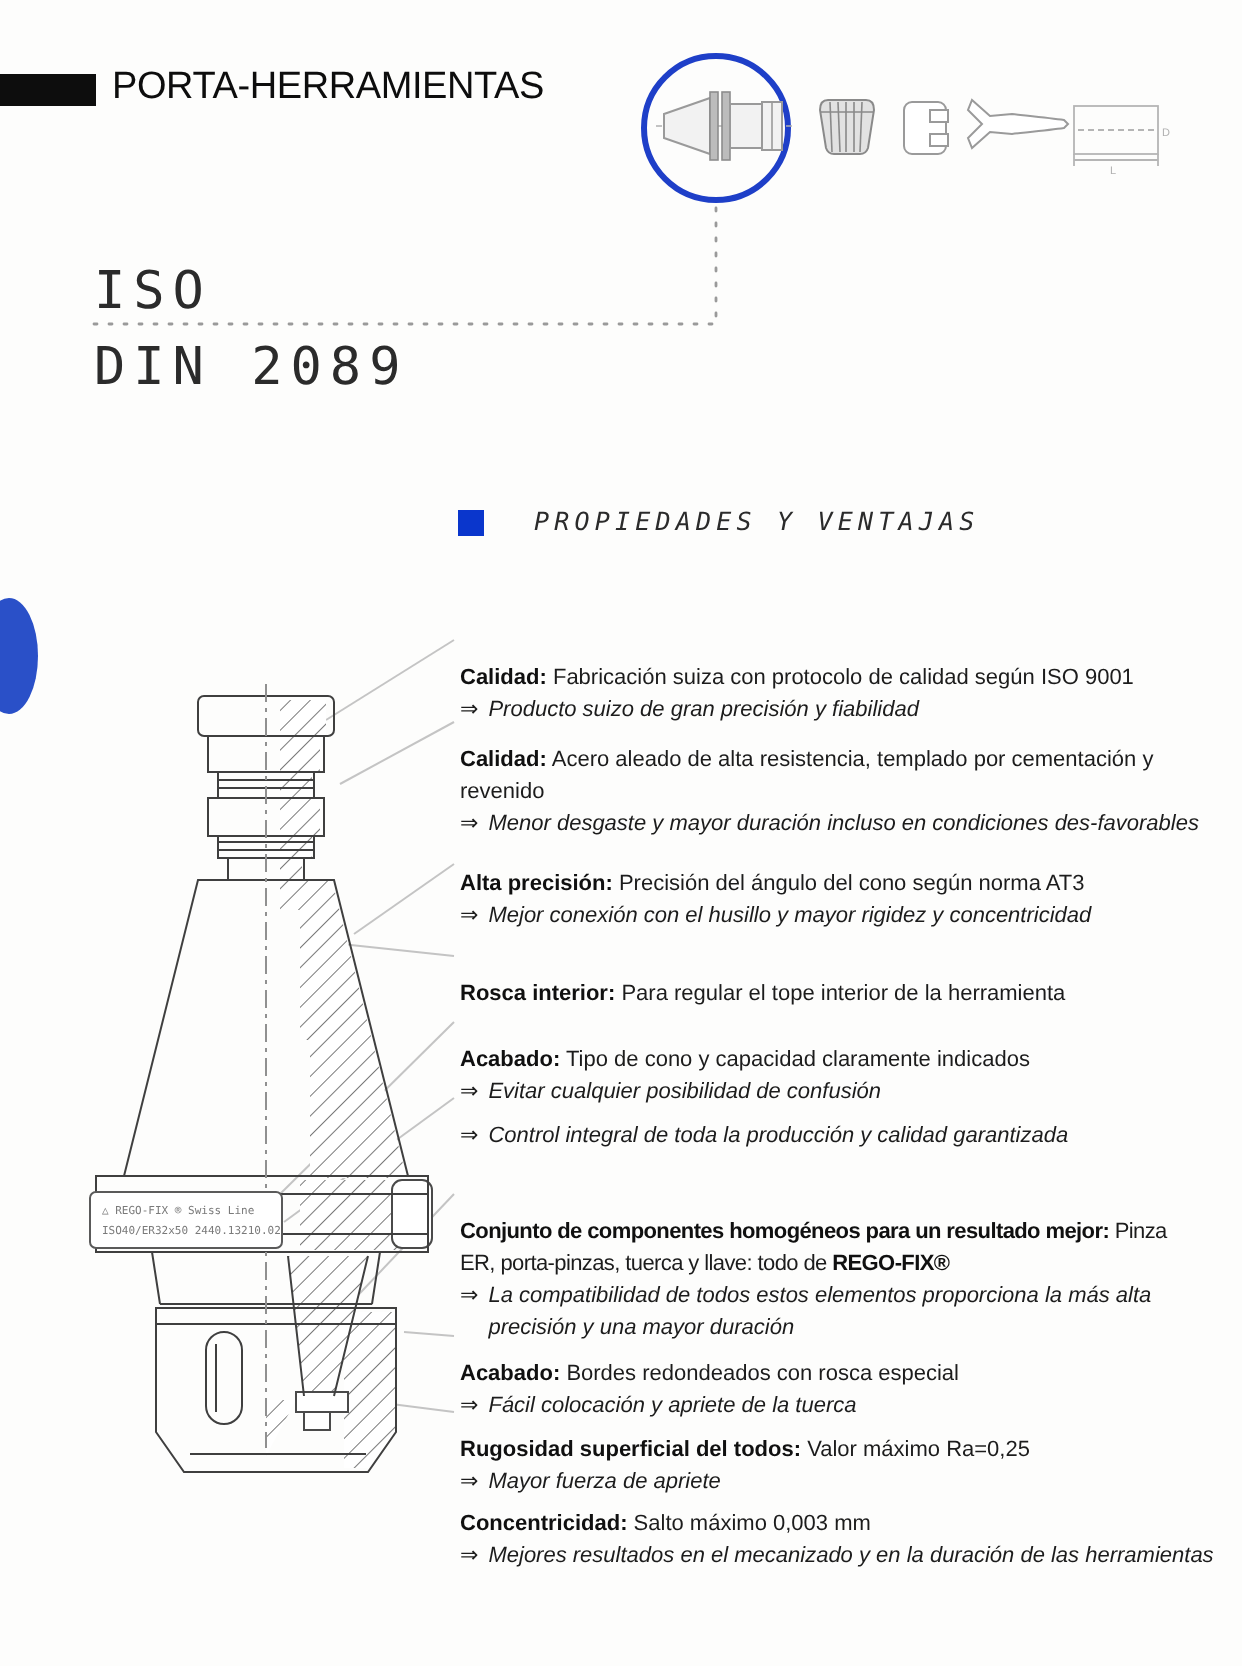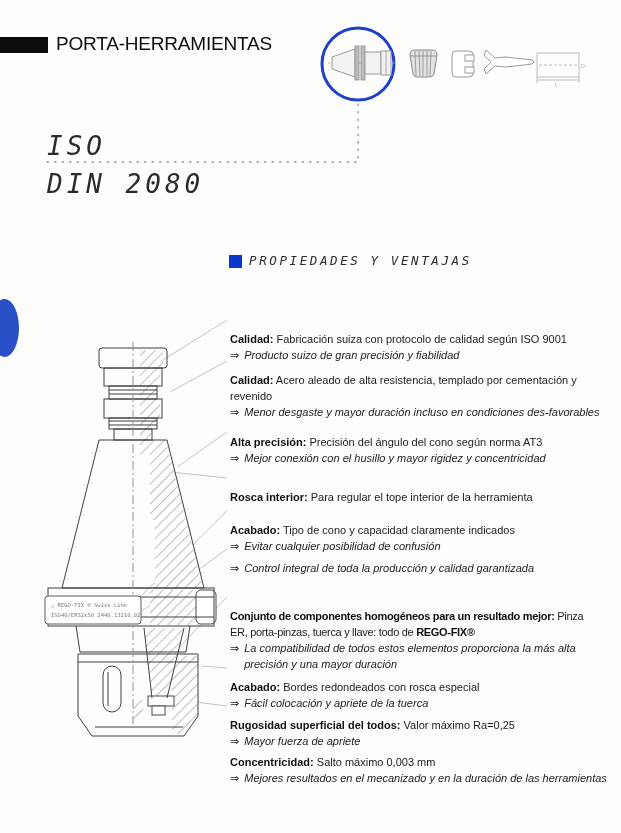--- a/index.html
+++ b/index.html
@@ -2,24 +2,24 @@
 <html><head>
 <meta charset="utf-8">
 <style>
   html,body{margin:0;padding:0;background:#e8e8e8;}
   .page{position:relative;width:621px;height:833px;background:#fdfdfc;overflow:hidden;
         font-family:"Liberation Sans",sans-serif;color:#1c1c1c;}
   .headerbar{position:absolute;left:0;top:37px;width:48px;height:16px;background:#0d0d0d;}
   .page-title{position:absolute;left:56px;top:33px;font-size:19px;font-weight:normal;
               color:#0d0d0d;letter-spacing:-0.2px;}
   .series-title{position:absolute;left:47px;top:127px;font-family:"DejaVu Sans Mono",monospace;
-                font-style:italic;font-size:26px;line-height:38px;color:#2b2b2b;letter-spacing:4px;}
+                font-size:26px;line-height:38px;color:#2b2b2b;letter-spacing:4px;}
   .side-tab{position:absolute;left:-10px;top:299px;width:29px;height:58px;background:#2a50c8;
             border-radius:50%;}
-  .section-head{position:absolute;left:229px;top:253px;display:flex;align-items:flex-end;gap:7px;}
+  .section-head{position:absolute;left:229px;top:253px;display:flex;align-items:flex-end;gap:25px;}
   .section-square{width:13px;height:13px;background:#0a36cc;flex:none;}
   .section-title{font-family:"DejaVu Sans Mono",monospace;font-style:italic;font-size:12.5px;
                  letter-spacing:2.6px;color:#2b2b2b;white-space:nowrap;}
   .prop{position:absolute;left:230px;width:390px;font-size:11px;line-height:16px;margin-top:17px;}
   .prop p{margin:0;}
   .prop b{color:#101010;}
   .benefit{display:flex;gap:5px;font-style:italic;}
   .benefit .arr{flex:none;font-style:normal;}
   .w-narrow{width:372px;}
   .tight{letter-spacing:-0.3px;}
@@ -146,21 +146,21 @@
         <text x="581" y="68" font-size="5.5" fill="#b0b0b0" stroke="none">D</text>
       </g>
     </g>
   </svg>
 
   <div class="headerbar"></div>
   <div class="page-title">PORTA-HERRAMIENTAS</div>
 
   <div class="series-title">
     <div>ISO</div>
-    <div>DIN 2080</div>
+    <div>DIN 2089</div>
   </div>
 
   <div class="side-tab"></div>
 
   <div class="section-head">
     <span class="section-square"></span>
     <span class="section-title">PROPIEDADES Y VENTAJAS</span>
   </div>
 
   <div class="prop" style="top:314px">

